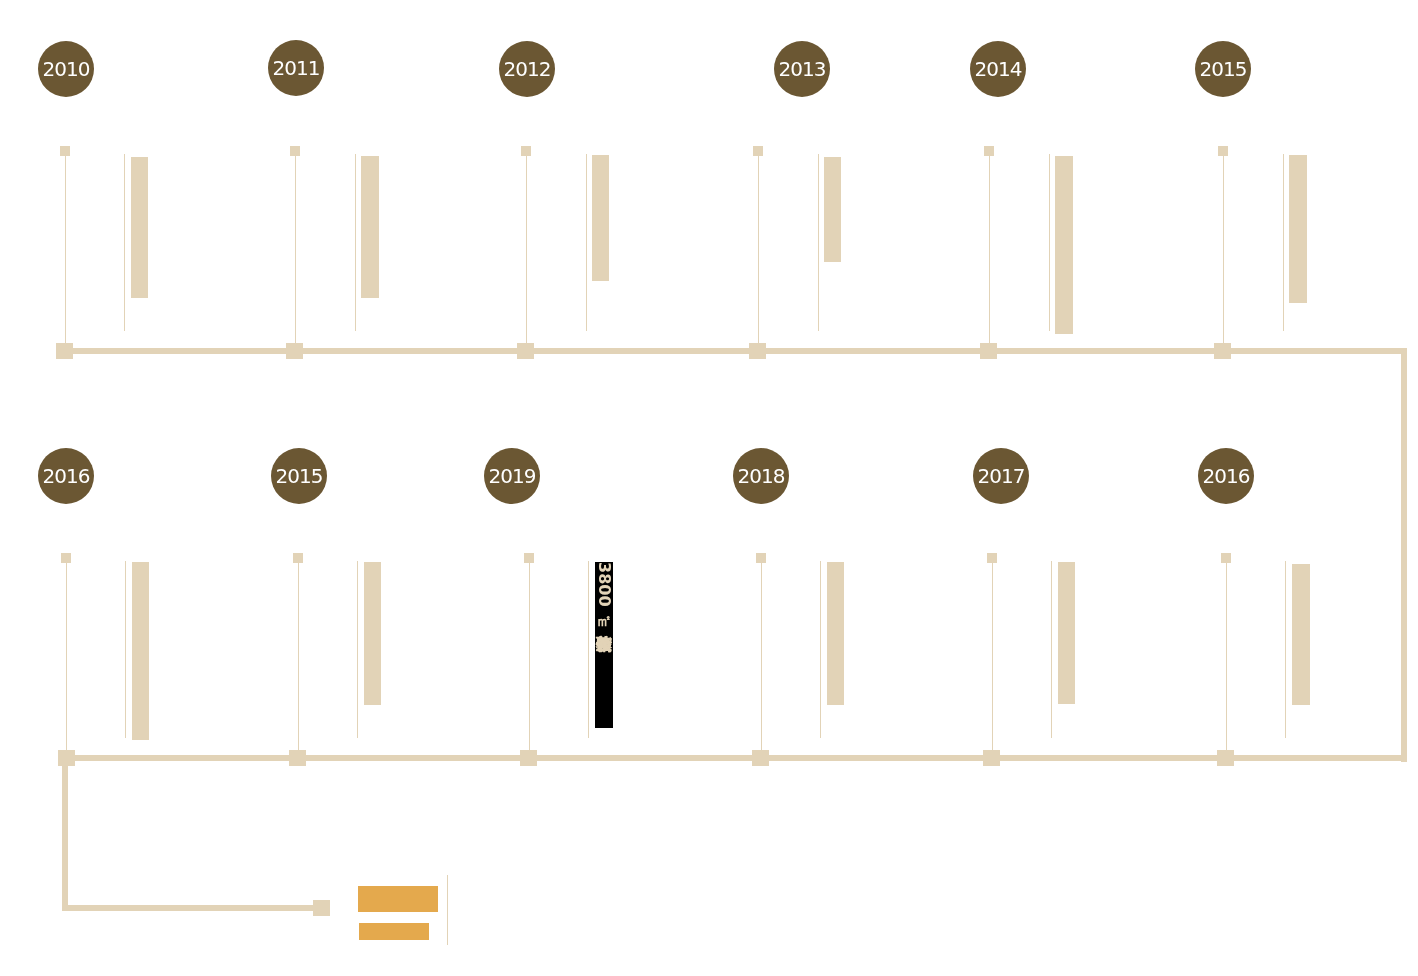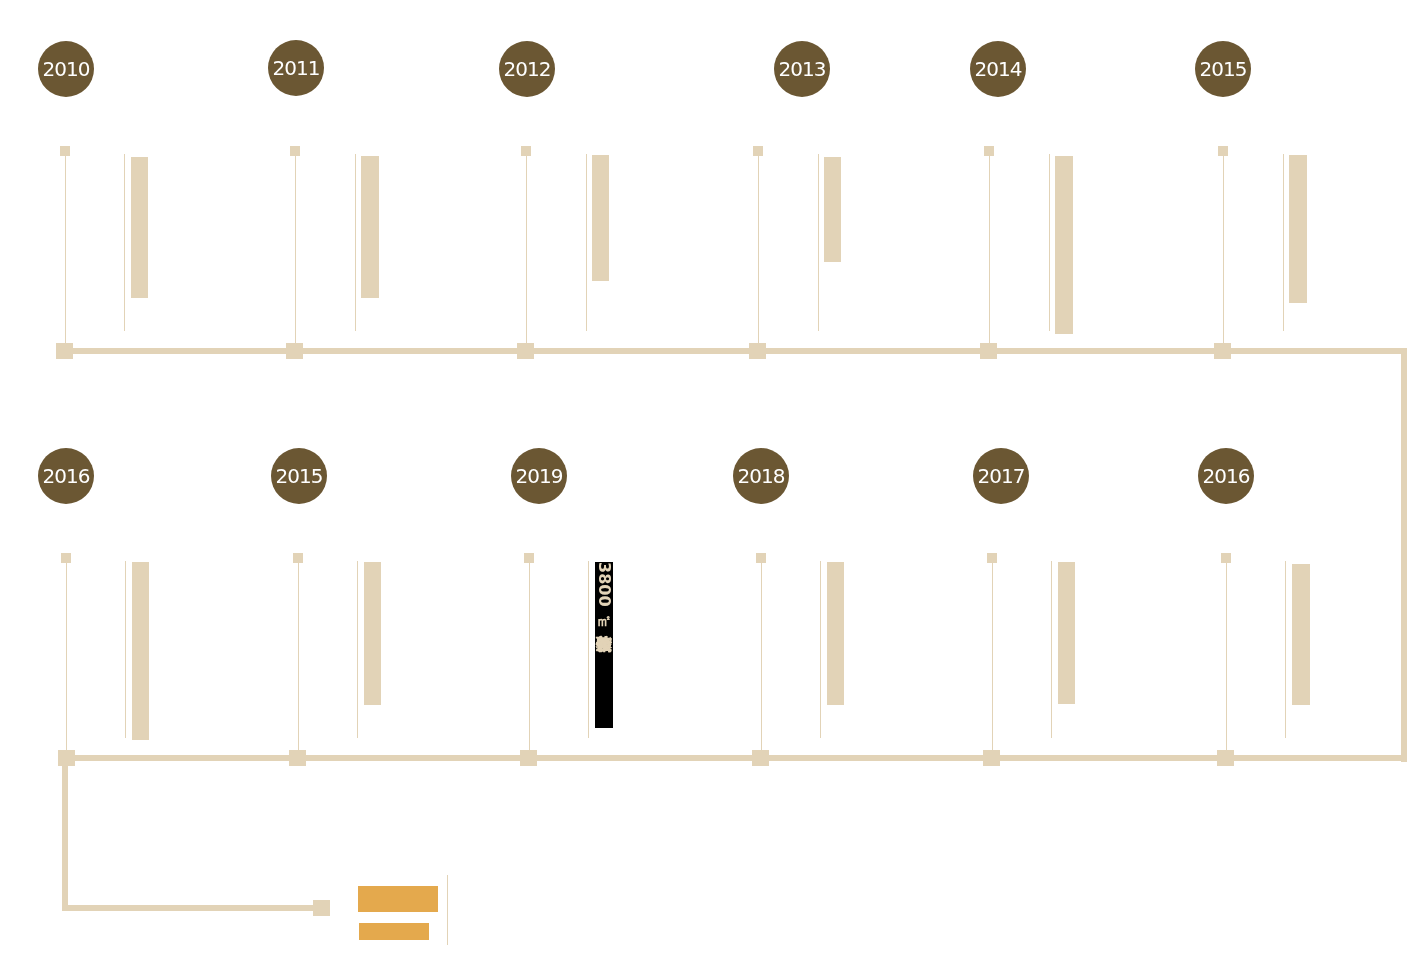--- a/index.html
+++ b/index.html
@@ -92,21 +92,21 @@
 
 <div class="circle" style="left:271px;top:448px;">
     <span>2015</span>
   </div>
 <div class="sq" style="left:293px;top:553px;width:10px;height:10px;"></div>
 <div class="line" style="left:298px;top:563px;width:1px;height:190px;"></div>
 <div class="sq" style="left:289px;top:750px;width:17px;height:16px;"></div>
 <div class="line" style="left:357px;top:561px;width:1px;height:177px;"></div>
 <div class="bar" style="left:364px;top:562px;width:17px;height:143px;"></div>
 
-<div class="circle" style="left:511px;top:448px;text-align:center;">
+<div class="circle" style="left:484px;top:448px;text-align:center;">
     <span>2019</span>
   </div>
 <div class="sq" style="left:524px;top:553px;width:10px;height:10px;"></div>
 <div class="line" style="left:529px;top:563px;width:1px;height:190px;"></div>
 <div class="sq" style="left:520px;top:750px;width:17px;height:16px;"></div>
 <div class="line" style="left:588px;top:561px;width:1px;height:177px;"></div>
 <div class="vtext" style="left:595px;top:562px;height:166px;">3800㎡新整装体验馆</div>
 
 <div class="circle" style="left:733px;top:448px;text-align:center;">
     <span>2018</span>

